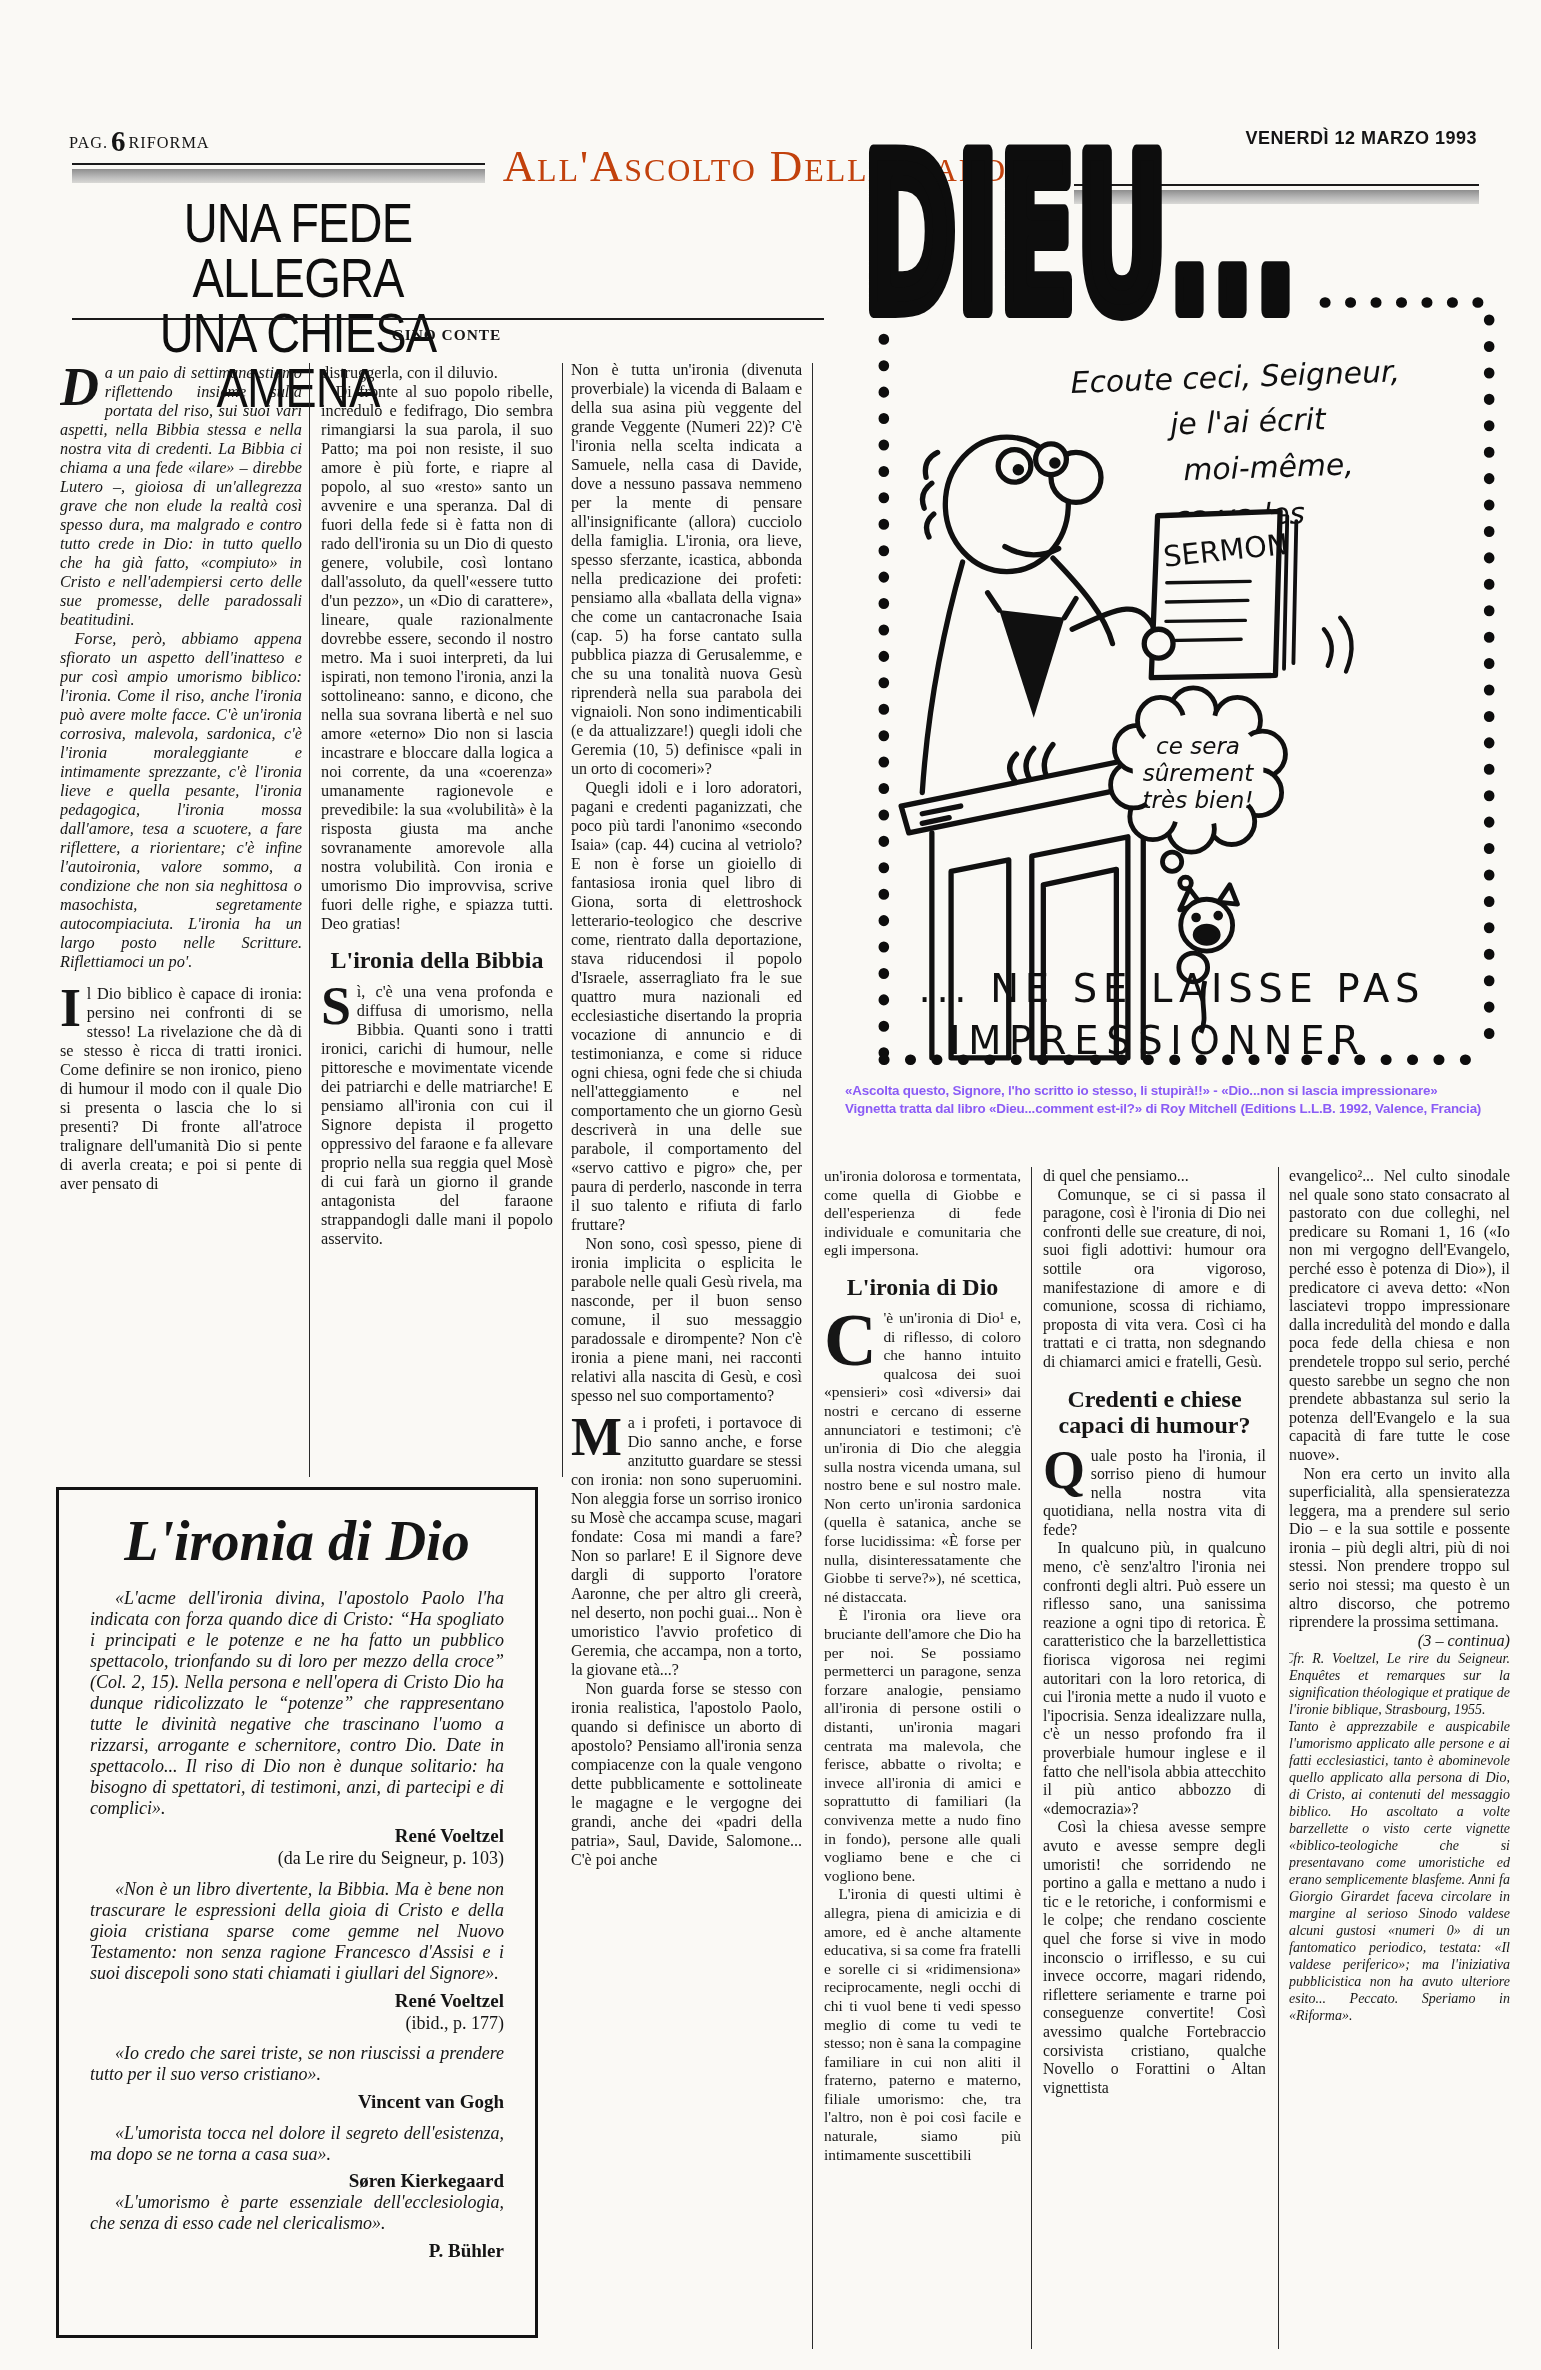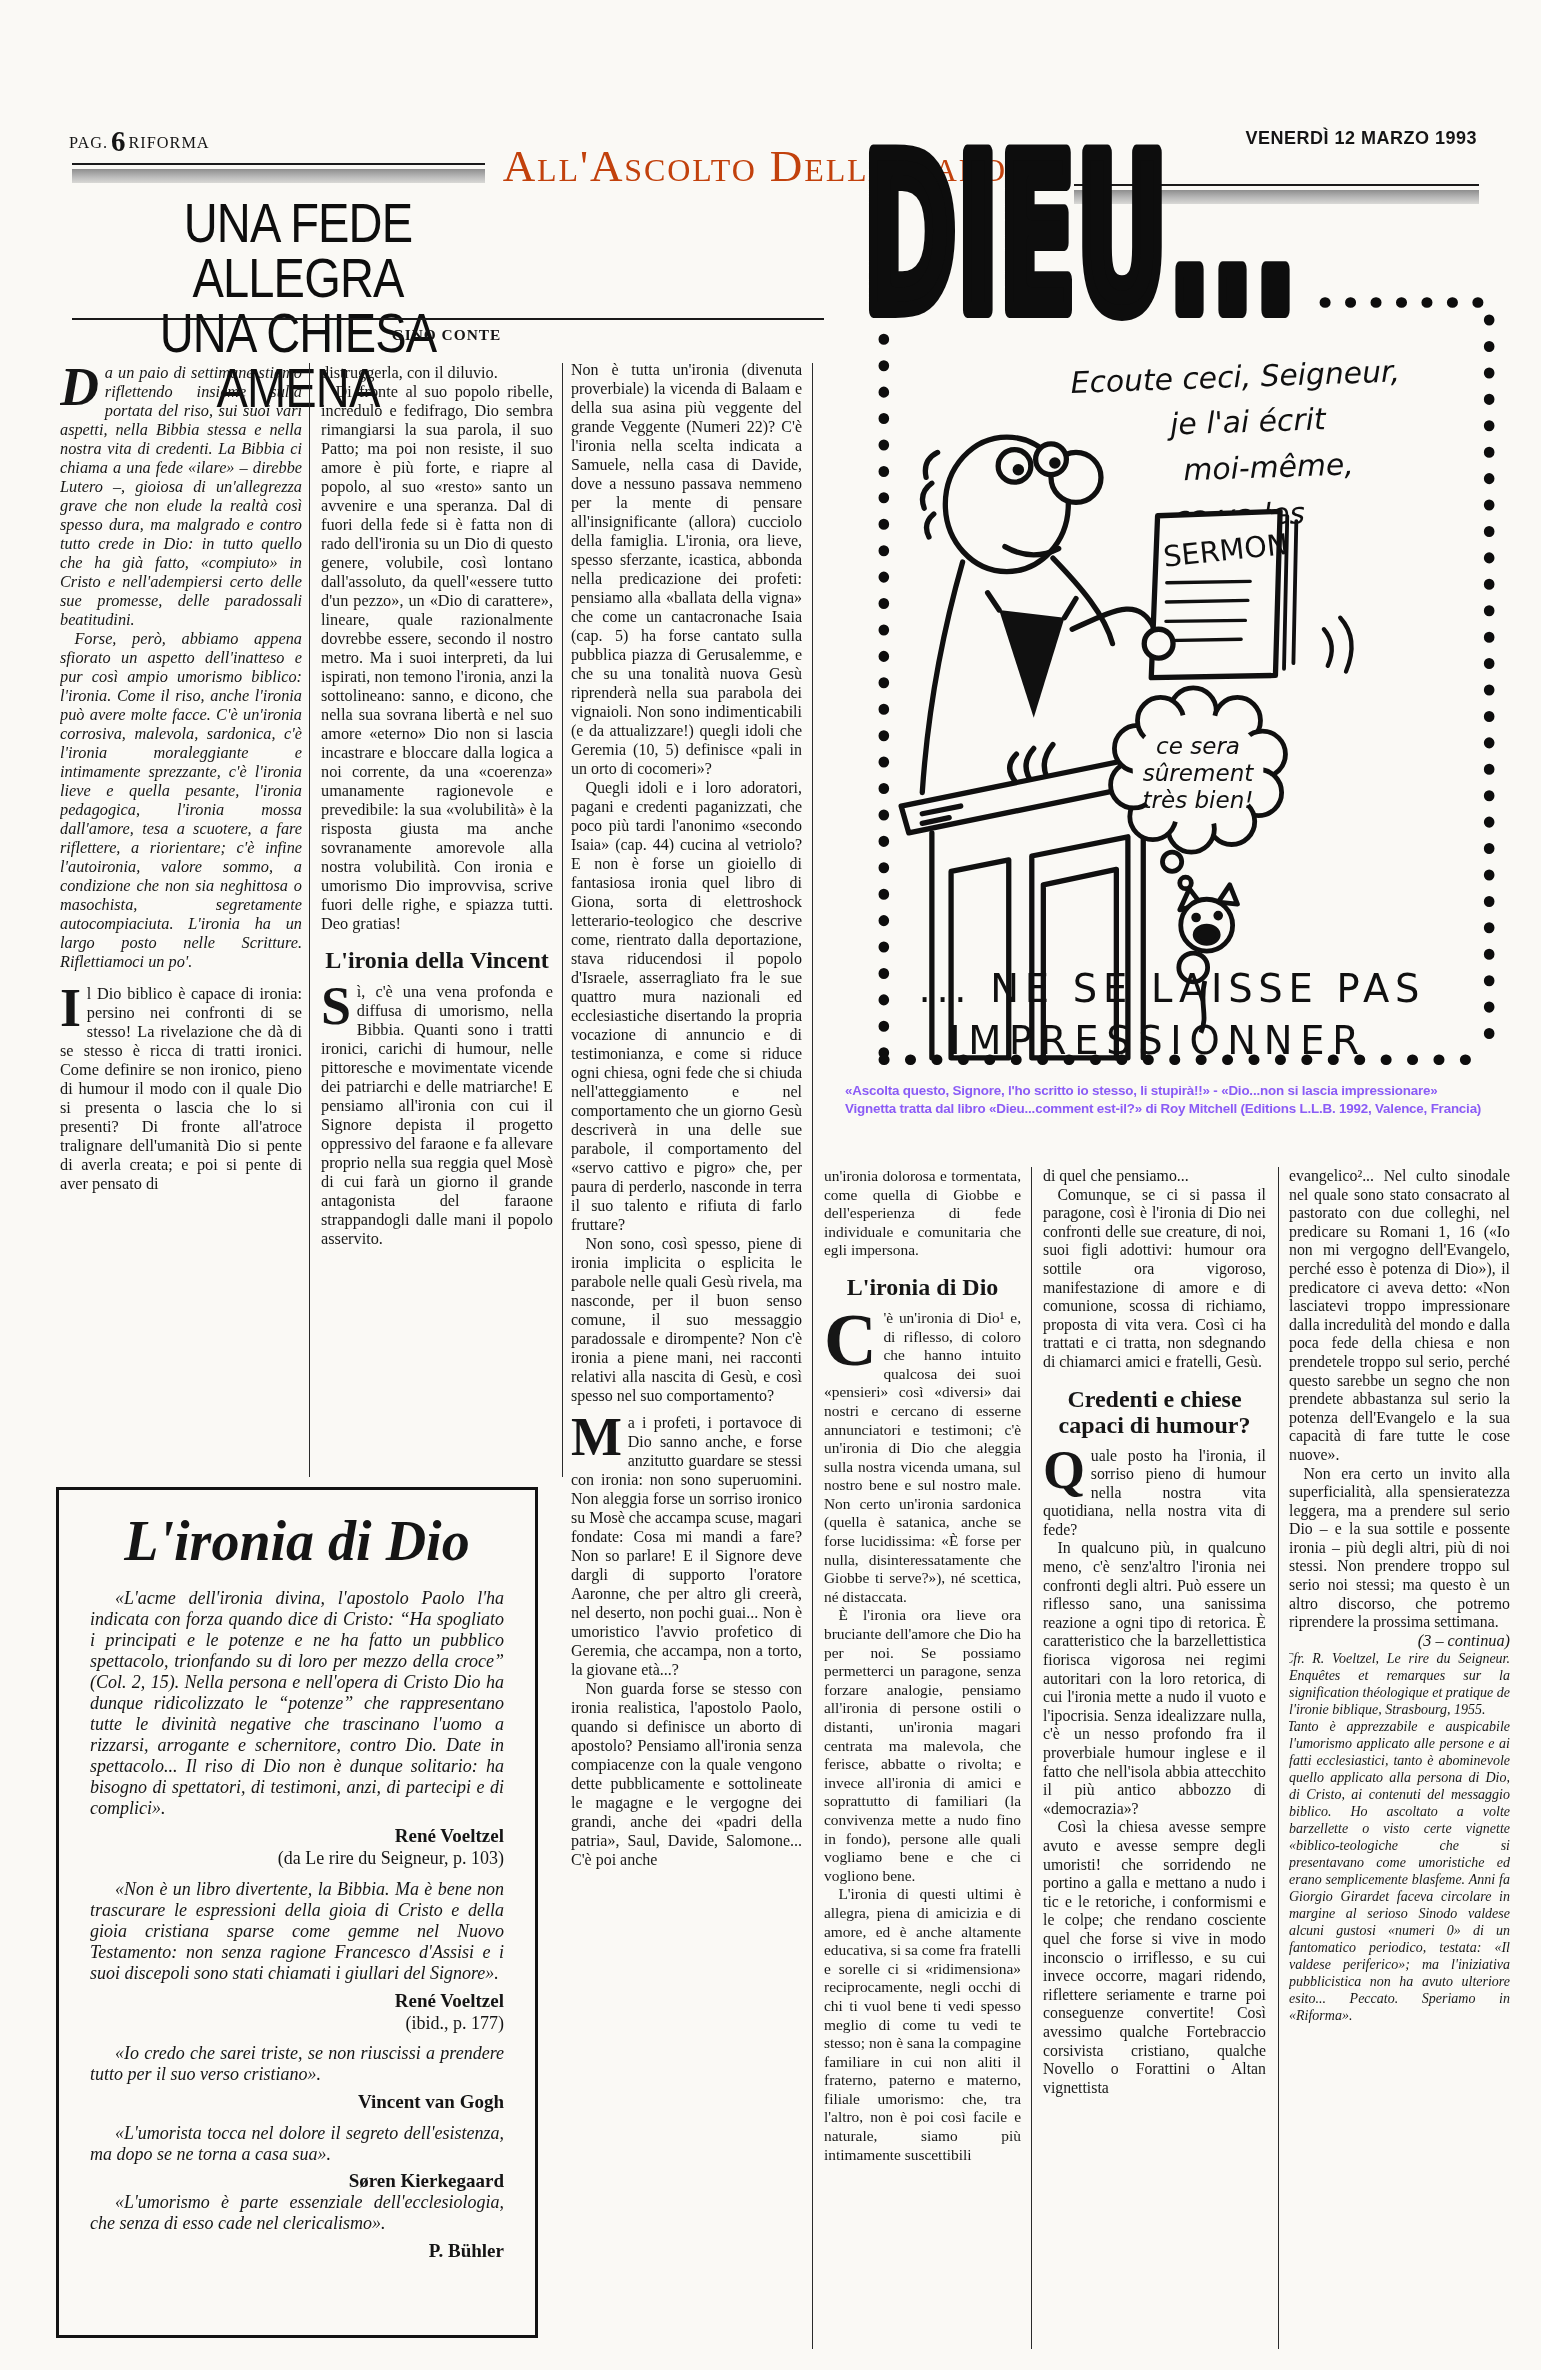--- a/index.html
+++ b/index.html
@@ -90,21 +90,21 @@
 
 <div class="col c1" style="left:60px;top:363px;width:242px;height:1114px;">
   <p class="it"><span class="dc it">D</span><span>a un paio di settimane stiamo riflettendo insieme sulla portata del riso, sui suoi vari aspetti, nella Bibbia stessa e nella nostra vita di credenti. La Bibbia ci chiama a una fede «ilare» – direbbe Lutero –, gioiosa di un'allegrezza grave che non elude la realtà così spesso dura, ma malgrado e contro tutto crede in Dio: in tutto quello che ha già fatto, «compiuto» in Cristo e nell'adempiersi certo delle sue promesse, delle paradossali beatitudini.</span></p>
   <p class="it ind">Forse, però, abbiamo appena sfiorato un aspetto dell'inatteso e pur così ampio umorismo biblico: l'ironia. Come il riso, anche l'ironia può avere molte facce. C'è un'ironia corrosiva, malevola, sardonica, c'è l'ironia moraleggiante e intimamente sprezzante, c'è l'ironia lieve e quella pesante, l'ironia pedagogica, l'ironia mossa dall'amore, tesa a scuotere, a fare riflettere, a riorientare; c'è infine l'autoironia, valore sommo, a condizione che non sia neghittosa o masochista, segretamente autocompiaciuta. L'ironia ha un largo posto nelle Scritture. Riflettiamoci un po'.</p>
   <p style="margin-top:13.4px;"><span class="dc">I</span><span>l Dio biblico è capace di ironia: persino nei confronti di se stesso! La rivelazione che dà di se stesso è ricca di tratti ironici. Come definire se non ironico, pieno di humour il modo con il quale Dio si presenta o lascia che lo si presenti? Di fronte all'atroce tralignare dell'umanità Dio si pente di averla creata; e poi si pente di aver pensato di</span></p>
 </div>
 
 <div class="col c2" style="left:321px;top:363px;width:232px;height:1114px;">
   <p>distruggerla, con il diluvio.</p>
   <p class="ind">Di fronte al suo popolo ribelle, incredulo e fedifrago, Dio sembra rimangiarsi la sua parola, il suo Patto; ma poi non resiste, il suo amore è più forte, e riapre al popolo, al suo «resto» santo un avvenire e una speranza. Dal di fuori della fede si è fatta non di rado dell'ironia su un Dio di questo genere, volubile, così lontano dall'assoluto, da quell'«essere tutto d'un pezzo», un «Dio di carattere», lineare, quale razionalmente dovrebbe essere, secondo il nostro metro. Ma i suoi interpreti, da lui ispirati, non temono l'ironia, anzi la sottolineano: sanno, e dicono, che nella sua sovrana libertà e nel suo amore «eterno» Dio non si lascia incastrare e bloccare dalla logica a noi corrente, da una «coerenza» umanamente ragionevole e prevedibile: la sua «volubilità» è la risposta giusta ma anche sovranamente amorevole alla nostra volubilità. Con ironia e umorismo Dio improvvisa, scrive fuori delle righe, e spiazza tutti. Deo gratias!</p>
-  <div class="subhead">L'ironia della Vincent</div>
+  <div class="subhead">L'ironia della Bibbia</div>
   <p><span class="dc">S</span><span>ì, c'è una vena profonda e diffusa di umorismo, nella Bibbia. Quanti sono i tratti ironici, carichi di humour, nelle pittoresche e movimentate vicende dei patriarchi e delle matriarche! E pensiamo all'ironia con cui il Signore depista il progetto oppressivo del faraone e fa allevare proprio nella sua reggia quel Mosè di cui farà un giorno il grande antagonista del faraone strappandogli dalle mani il popolo asservito.</span></p>
 </div>
 
 <div class="col c3" style="left:571px;top:360px;width:231px;height:1726px;">
   <p>Non è tutta un'ironia (divenuta proverbiale) la vicenda di Balaam e della sua asina più veggente del grande Veggente (Numeri 22)? C'è l'ironia nella scelta indicata a Samuele, nella casa di Davide, dove a nessuno passava nemmeno per la mente di pensare all'insignificante (allora) cucciolo della famiglia. L'ironia, ora lieve, spesso sferzante, icastica, abbonda nella predicazione dei profeti: pensiamo alla «ballata della vigna» che come un cantacronache Isaia (cap. 5) ha forse cantato sulla pubblica piazza di Gerusalemme, e che su una tonalità nuova Gesù riprenderà nella sua parabola dei vignaioli. Non sono indimenticabili (e da attualizzare!) quegli idoli che Geremia (10, 5) definisce «pali in un orto di cocomeri»?</p>
   <p class="ind">Quegli idoli e i loro adoratori, pagani e credenti paganizzati, che poco più tardi l'anonimo «secondo Isaia» (cap. 44) cucina al vetriolo? E non è forse un gioiello di fantasiosa ironia quel libro di Giona, sorta di elettroshock letterario-teologico che descrive come, rientrato dalla deportazione, stava riducendosi il popolo d'Israele, asserragliato fra le sue quattro mura nazionali ed ecclesiastiche disertando la propria vocazione di annuncio e di testimonianza, e come si riduce ogni chiesa, ogni fede che si chiuda nell'atteggiamento e nel comportamento che un giorno Gesù descriverà in una delle sue parabole, il comportamento del «servo cattivo e pigro» che, per paura di perderlo, nasconde in terra il suo talento e rifiuta di farlo fruttare?</p>
   <p class="ind">Non sono, così spesso, piene di ironia implicita o esplicita le parabole nelle quali Gesù rivela, ma nasconde, per il buon senso comune, il suo messaggio paradossale e dirompente? Non c'è ironia a piene mani, nei racconti relativi alla nascita di Gesù, e così spesso nel suo comportamento?</p>
   <p style="margin-top:7.7px;"><span class="dc">M</span><span>a i profeti, i portavoce di Dio sanno anche, e forse anzitutto guardare se stessi con ironia: non sono superuomini. Non aleggia forse un sorriso ironico su Mosè che accampa scuse, magari fondate: Cosa mi mandi a fare? Non so parlare! E il Signore deve dargli di supporto l'oratore Aaronne, che per altro gli creerà, nel deserto, non pochi guai... Non è umoristico l'avvio profetico di Geremia, che accampa, non a torto, la giovane età...?</span></p>
   <p class="ind">Non guarda forse se stesso con ironia realistica, l'apostolo Paolo, quando si definisce un aborto di apostolo? Pensiamo all'ironia senza compiacenze con la quale vengono dette pubblicamente e sottolineate le magagne e le vergogne dei grandi, anche dei «padri della patria», Saul, Davide, Salomone... C'è poi anche</p>
 </div>

